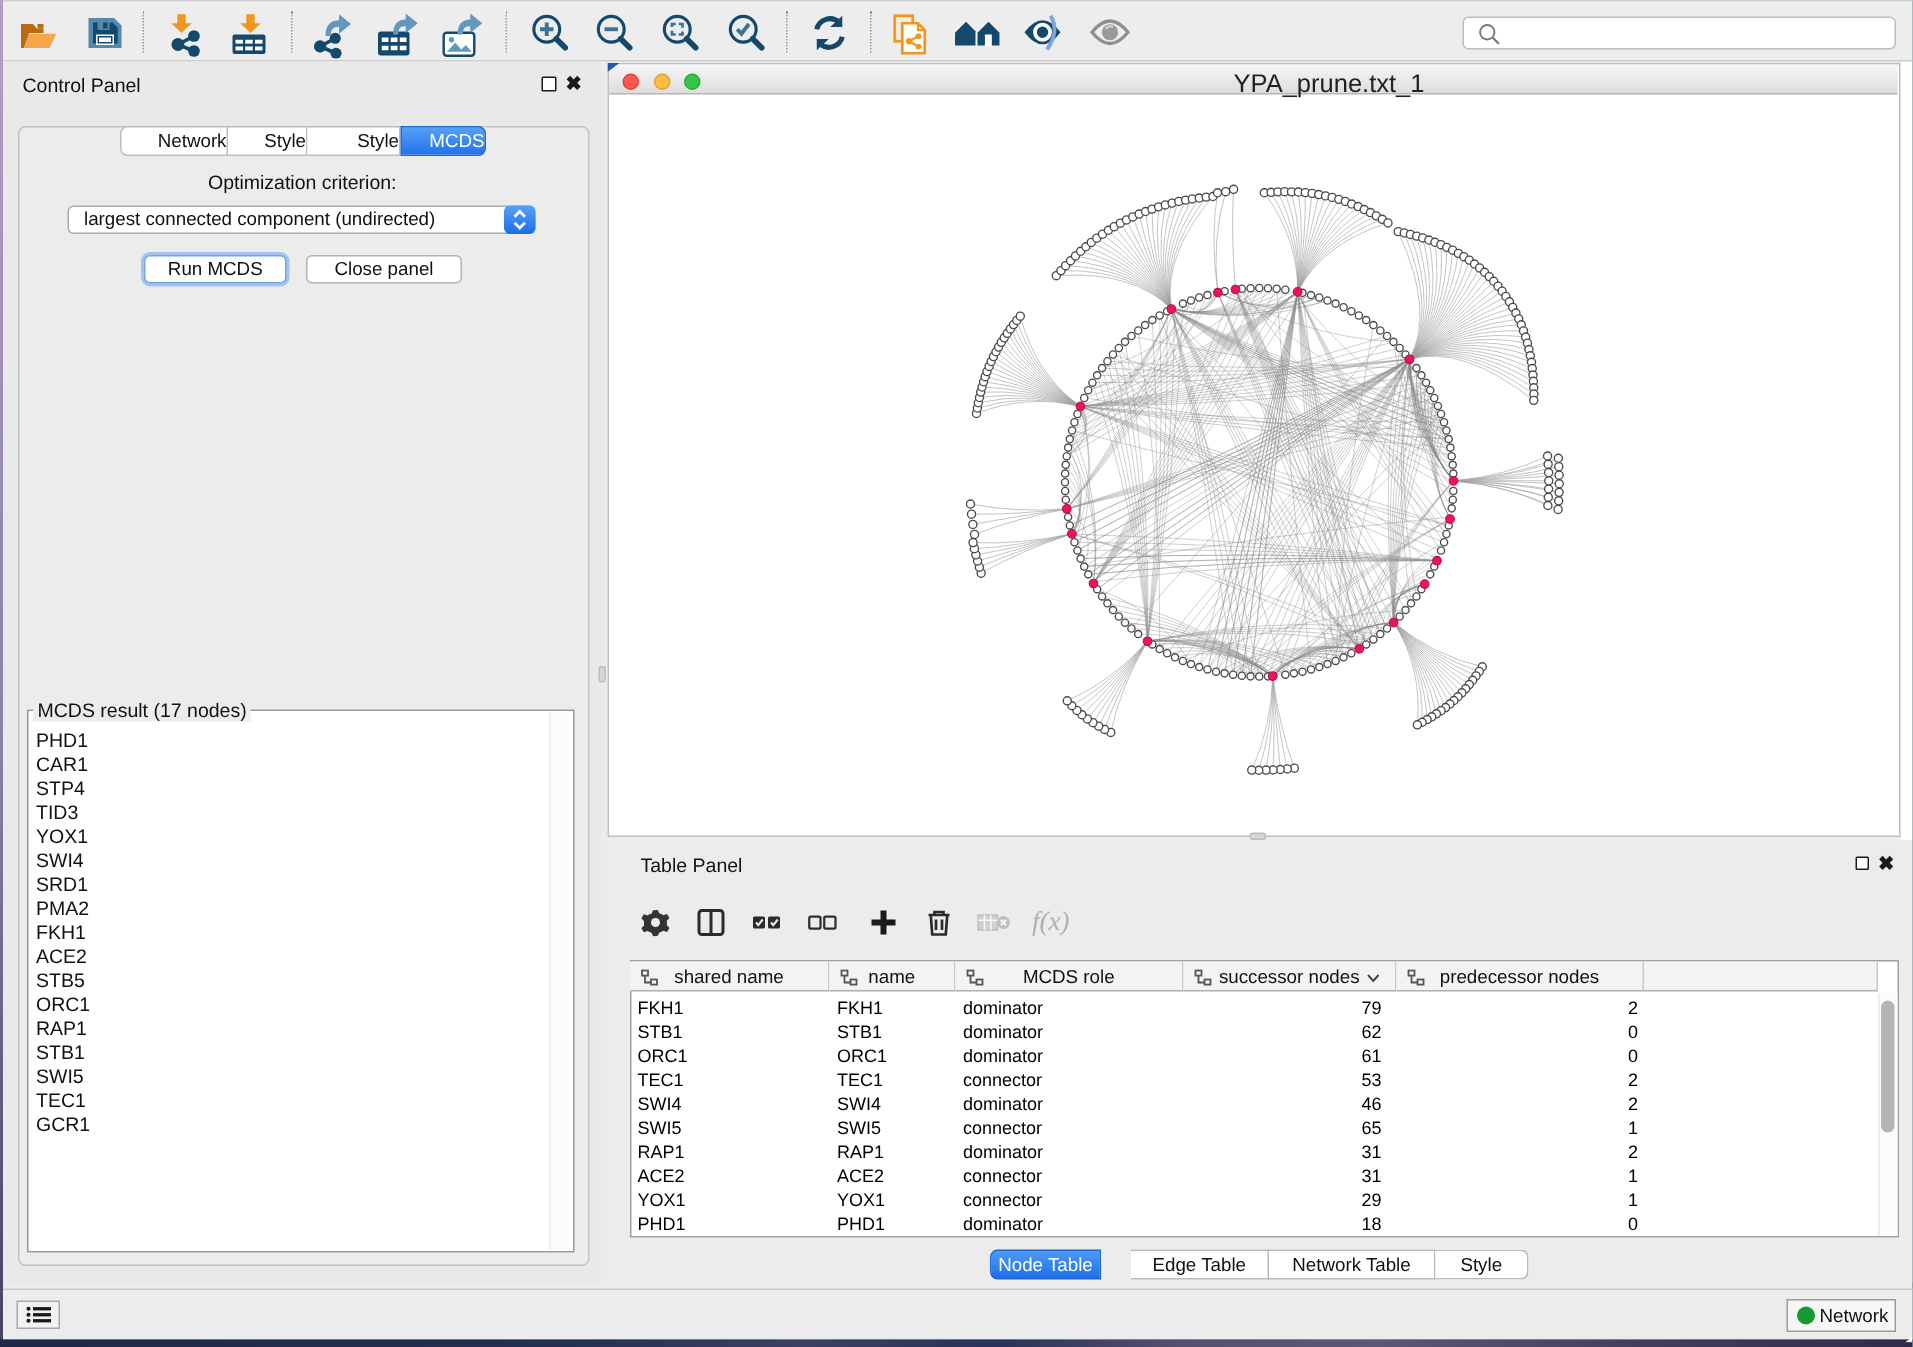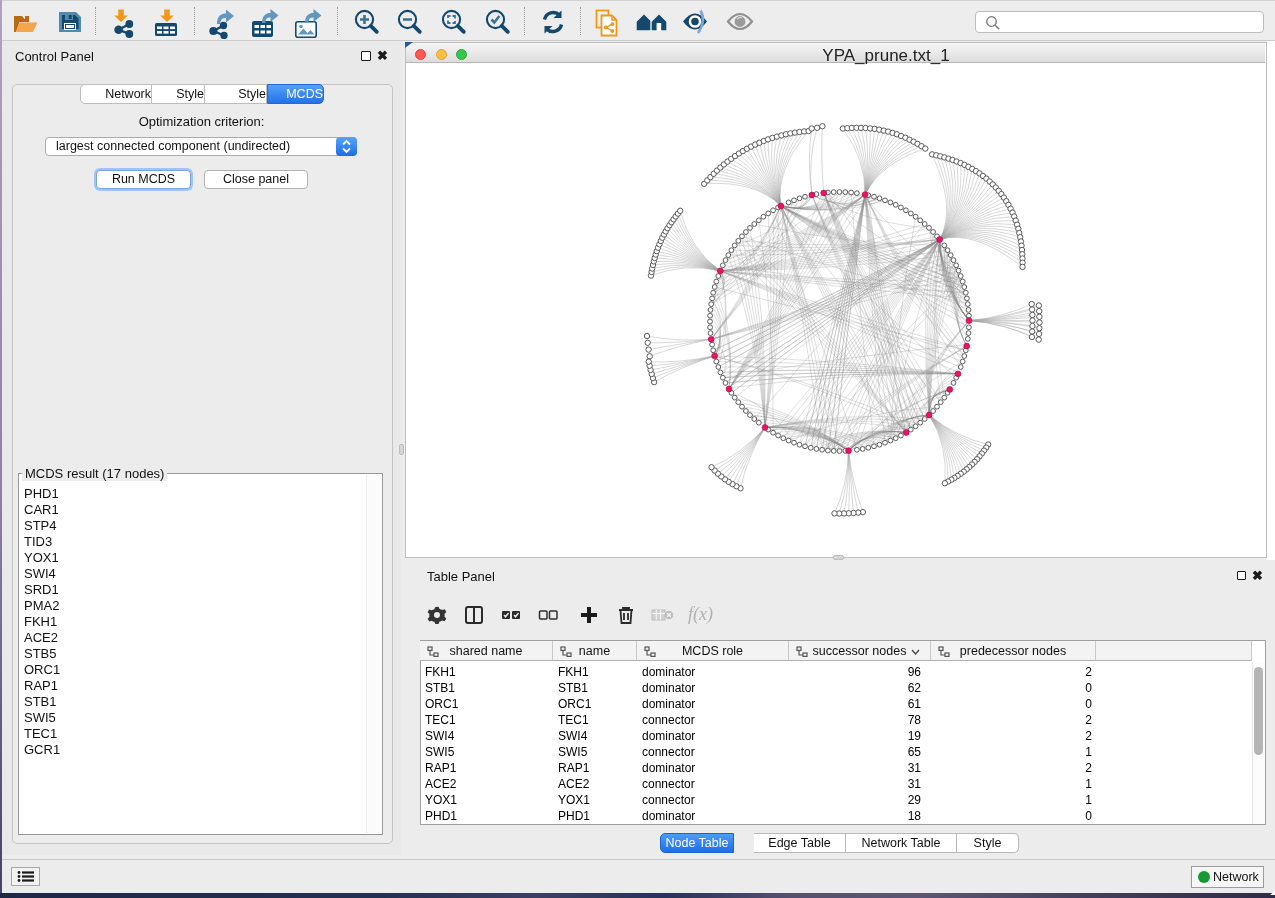--- a/index.html
+++ b/index.html
@@ -622,41 +622,41 @@
       <g fill="none" stroke="#555" stroke-width="1.2">
         <rect x="1" y="1" width="4" height="3.4"></rect>
         <rect x="7" y="7" width="4" height="3.4"></rect>
         <path d="M3 4.5v4.5h4"></path>
       </g>
     </svg>predecessor nodes</div>
 <div class="hcell" style="left:1096px;width:156px"></div>
 <div class="trow" style="left:425px;top:665px">FKH1</div>
 <div class="trow" style="left:558px;top:665px">FKH1</div>
 <div class="trow" style="left:642px;top:665px">dominator</div>
-<div class="rnum" style="left:821px;top:665px;width:100px">96</div>
+<div class="rnum" style="left:821px;top:665px;width:100px">79</div>
 <div class="rnum" style="left:992px;top:665px;width:100px">2</div>
 <div class="trow" style="left:425px;top:681px">STB1</div>
 <div class="trow" style="left:558px;top:681px">STB1</div>
 <div class="trow" style="left:642px;top:681px">dominator</div>
 <div class="rnum" style="left:821px;top:681px;width:100px">62</div>
 <div class="rnum" style="left:992px;top:681px;width:100px">0</div>
 <div class="trow" style="left:425px;top:697px">ORC1</div>
 <div class="trow" style="left:558px;top:697px">ORC1</div>
 <div class="trow" style="left:642px;top:697px">dominator</div>
 <div class="rnum" style="left:821px;top:697px;width:100px">61</div>
 <div class="rnum" style="left:992px;top:697px;width:100px">0</div>
 <div class="trow" style="left:425px;top:713px">TEC1</div>
 <div class="trow" style="left:558px;top:713px">TEC1</div>
 <div class="trow" style="left:642px;top:713px">connector</div>
-<div class="rnum" style="left:821px;top:713px;width:100px">78</div>
+<div class="rnum" style="left:821px;top:713px;width:100px">53</div>
 <div class="rnum" style="left:992px;top:713px;width:100px">2</div>
 <div class="trow" style="left:425px;top:729px">SWI4</div>
 <div class="trow" style="left:558px;top:729px">SWI4</div>
 <div class="trow" style="left:642px;top:729px">dominator</div>
-<div class="rnum" style="left:821px;top:729px;width:100px">19</div>
+<div class="rnum" style="left:821px;top:729px;width:100px">46</div>
 <div class="rnum" style="left:992px;top:729px;width:100px">2</div>
 <div class="trow" style="left:425px;top:745px">SWI5</div>
 <div class="trow" style="left:558px;top:745px">SWI5</div>
 <div class="trow" style="left:642px;top:745px">connector</div>
 <div class="rnum" style="left:821px;top:745px;width:100px">65</div>
 <div class="rnum" style="left:992px;top:745px;width:100px">1</div>
 <div class="trow" style="left:425px;top:761px">RAP1</div>
 <div class="trow" style="left:558px;top:761px">RAP1</div>
 <div class="trow" style="left:642px;top:761px">dominator</div>
 <div class="rnum" style="left:821px;top:761px;width:100px">31</div>

